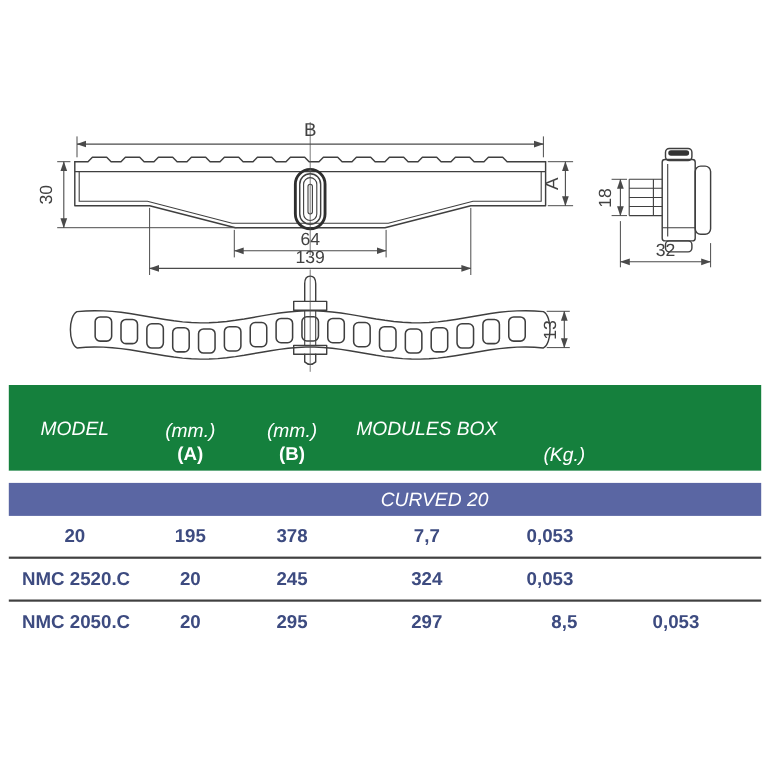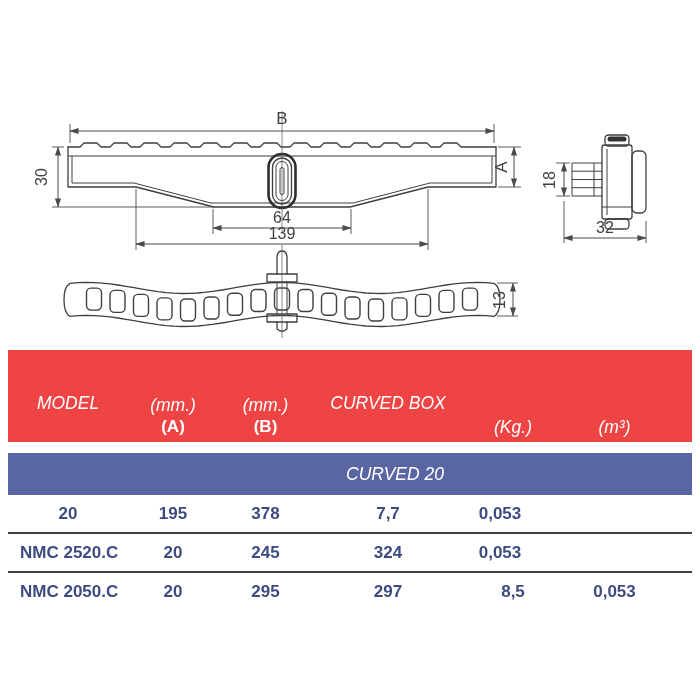--- a/index.html
+++ b/index.html
@@ -8,30 +8,30 @@
   svg.drawing{position:absolute;left:0;top:0;}
   svg .ln{stroke:#3f3f3f;stroke-width:1.3;fill:none;stroke-linejoin:round;stroke-linecap:round;}
   svg .thin{stroke:#3f3f3f;stroke-width:1;fill:none;}
   svg .dim{stroke:#4a4a4a;stroke-width:1;fill:none;}
   svg .ext{stroke:#4a4a4a;stroke-width:0.9;fill:none;}
   svg .cl{stroke:#555;stroke-width:0.7;fill:none;}
   svg text{font-family:"Liberation Sans",sans-serif;fill:#424242;font-size:16px;}
   svg text.big{font-size:17px;}
   
   .spec{position:absolute;left:8px;top:350px;width:684px;}
-  .thead{height:92px;background:#ef4444;display:grid;
+  .thead{height:78px;background:#15803d;display:grid;
          grid-template-columns:120px 90px 95px 150px 100px 129px;}
   .hcell{display:flex;flex-direction:column;justify-content:flex-end;align-items:center;
          color:#ffffff;font-style:italic;font-size:17.5px;line-height:22px;padding-bottom:4px;}
   .hcell .l2{font-style:normal;font-weight:bold;font-size:17px;}
   .hcell.pb-deep{padding-bottom:28px;}
   .hcell.pb-mid{}
   .hcell.m3cell{padding-right:26px;}
   .gap{height:11px;background:#ffffff;}
-  .section{height:42px;background:#5A66A3;color:#ffffff;font-style:italic;font-size:17.5px;
+  .section{height:30px;background:#5A66A3;color:#ffffff;font-style:italic;font-size:17.5px;
            display:flex;align-items:center;justify-content:center;padding-left:90px;box-sizing:border-box;}
   .trow{height:37px;display:grid;grid-template-columns:120px 90px 95px 150px 100px 129px;
         align-items:center;color:#3D4B80;font-weight:bold;font-size:17px;}
   .trow + .trow{border-top:2px solid #404040;}
   .tcell{text-align:center;}
   .tcell.model{text-align:left;padding-left:12px;}
   .tcell.m3cell{padding-right:26px;}
 </style>
 </head>
 <body>
@@ -157,27 +157,24 @@
       </div>
       <div class="hcell">
         <span class="l1">(mm.)</span>
         <span class="l2">(A)</span>
       </div>
       <div class="hcell">
         <span class="l1">(mm.)</span>
         <span class="l2">(B)</span>
       </div>
       <div class="hcell pb-deep">
-        <span class="l1">CURVED BOX</span>
+        <span class="l1">MODULES BOX</span>
       </div>
       <div class="hcell pb-mid">
         <span class="l1">(Kg.)</span>
-      </div>
-      <div class="hcell pb-mid m3cell">
-        <span class="l1">(m³)</span>
       </div>
     </div>
 
     <div class="gap"></div>
 
     <div class="section">
       <span>CURVED 20</span>
     </div>
 
     <div class="trow">

